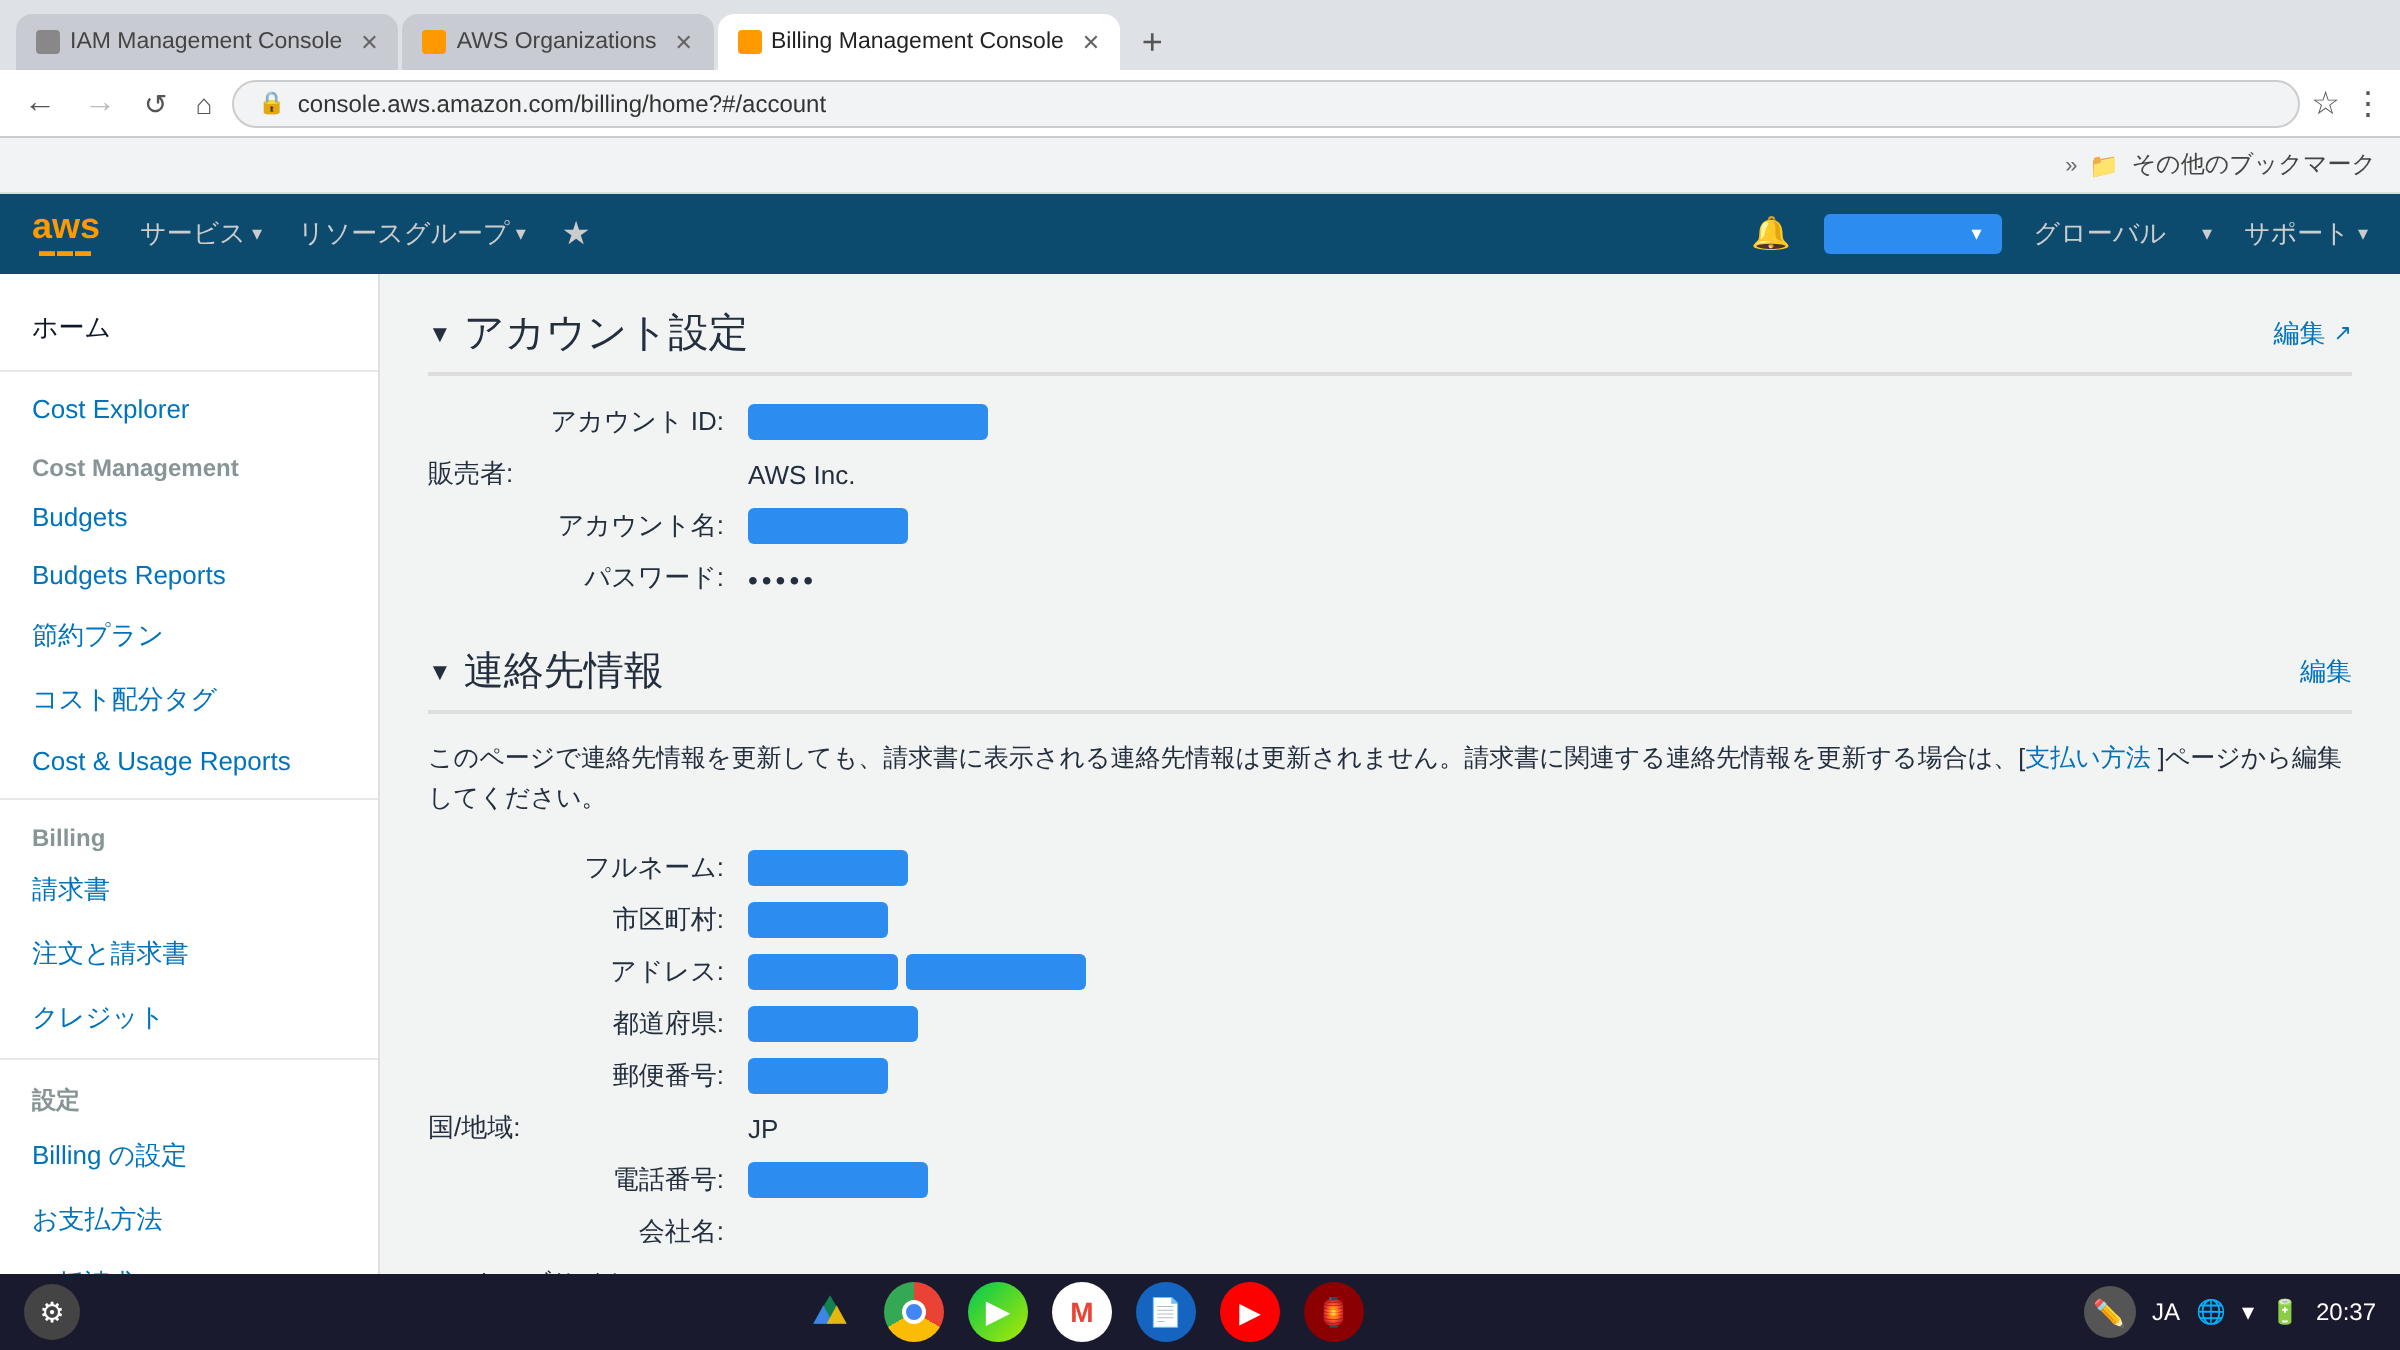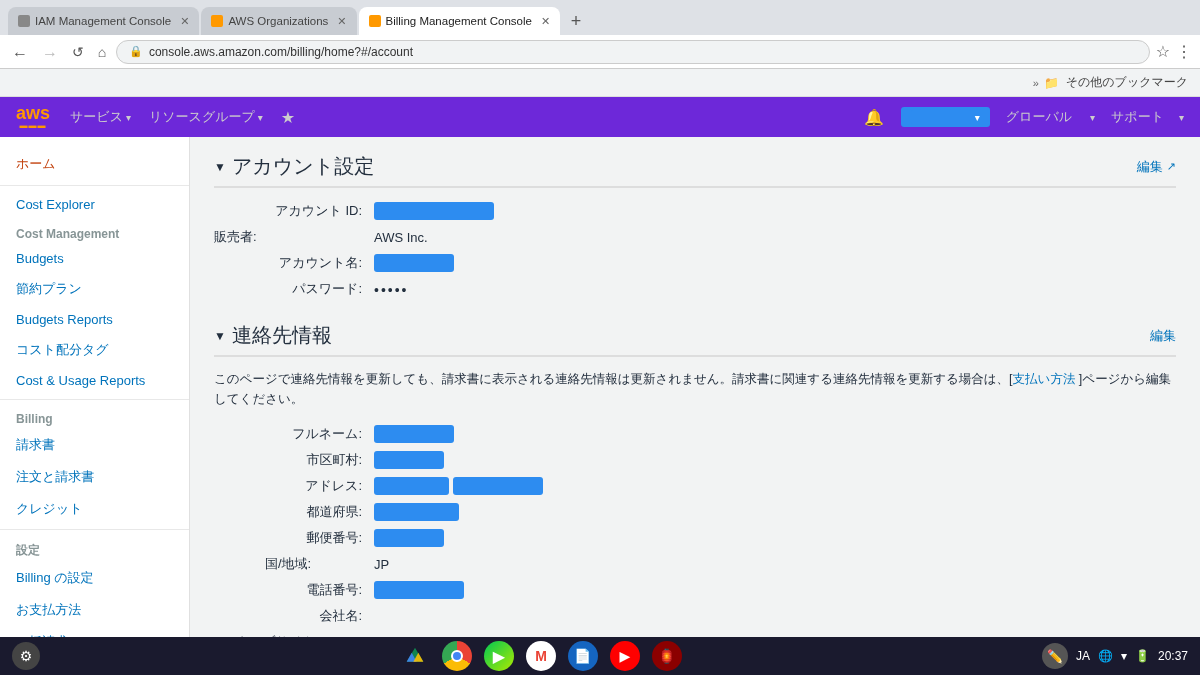--- a/index.html
+++ b/index.html
@@ -39,21 +39,21 @@
   <span style="color:#555; font-size:16px; cursor:pointer;">☆</span>
   <span style="color:#555; font-size:16px; cursor:pointer;">⋮</span>
 </div>
 
 <div style="background:#f1f3f4; height:28px; display:flex; align-items:center; padding:0 12px; font-size:12px; color:#444; border-bottom:1px solid #ddd; justify-content:flex-end; gap:6px;">
   <span style="font-size:11px; color:#666;">»</span>
   <span>📁</span>
   <span style="cursor:pointer;">その他のブックマーク</span>
 </div>
 
-<div style="background:#6d28d9; height:40px; display:flex; align-items:center; padding:0 16px; gap:0;">
+<div style="background:#0c4a6e; height:40px; display:flex; align-items:center; padding:0 16px; gap:0;">
   <div style="display:flex; flex-direction:column; align-items:center; margin-right:20px; cursor:pointer;">
     <span style="color:#ff9900; font-weight:bold; font-size:18px; line-height:1;">aws</span>
     <span style="color:#ff9900; font-size:8px; letter-spacing:1px; line-height:1;">▬▬▬</span>
   </div>
   <div style="color:#ccc; font-size:13px; cursor:pointer; display:flex; align-items:center; gap:3px; margin-right:18px;">
     <span>サービス</span>
     <span style="font-size:10px;">▾</span>
   </div>
   <div style="color:#ccc; font-size:13px; cursor:pointer; display:flex; align-items:center; gap:3px; margin-right:18px;">
     <span>リソースグループ</span>
@@ -63,39 +63,39 @@
   <div style="margin-left:auto; display:flex; align-items:center; gap:16px;">
     <span style="color:#ccc; font-size:16px; cursor:pointer;">🔔</span>
     <div style="background:#2d8cf0; color:#fff; border-radius:3px; padding:3px 10px; font-size:12px; cursor:pointer; display:flex; align-items:center; gap:4px;">
       <span style="background:#2d8cf0; width:60px; height:14px; border-radius:2px; display:inline-block;"></span>
       <span style="font-size:10px;">▾</span>
     </div>
     <div style="color:#ccc; font-size:13px; cursor:pointer; display:flex; align-items:center; gap:18px;">
       <span>グローバル</span>
       <span style="font-size:10px;">▾</span>
     </div>
-    <div style="color:#ccc; font-size:13px; cursor:pointer; display:flex; align-items:center; gap:15px;justify-content:center;">
+    <div style="color:#ccc; font-size:13px; cursor:pointer; display:flex; align-items:center; gap:4px;justify-content:center;">
       <span>サポート</span>
       <span style="font-size:10px;">▾</span>
     </div>
   </div>
 </div>
 
 <div style="display:flex; height:calc(675px - 35px - 34px - 28px - 40px - 38px); background:#f2f3f3;">
 
   <div style="width:190px; background:#fff; border-right:1px solid #e0e0e0; overflow-y:auto; flex-shrink:0; padding:10px 0;">
-    <div style="padding:8px 16px; color:#c2410c; font-size:13px; cursor:pointer;">
+    <div style="padding:8px 16px; color:#0f172a; font-size:13px; cursor:pointer;">
       <span>ホーム</span>
     </div>
     <hr style="border:none; border-top:1px solid #e8e8e8; margin:4px 0;">
     <div style="padding:7px 16px; color:#0073bb; font-size:13px; cursor:pointer;">Cost Explorer</div>
     <div style="padding:8px 16px 3px; font-size:12px; color:#879596; font-weight:600;">Cost Management</div>
     <div style="padding:7px 16px; color:#0073bb; font-size:13px; cursor:pointer;">Budgets</div>
+    <div style="padding:7px 16px; color:#0073bb; font-size:13px; cursor:pointer;">Budgets Reports</div>
     <div style="padding:7px 16px; color:#0073bb; font-size:13px; cursor:pointer;">節約プラン</div>
-    <div style="padding:7px 16px; color:#0073bb; font-size:13px; cursor:pointer;">Budgets Reports</div>
     <div style="padding:7px 16px; color:#0073bb; font-size:13px; cursor:pointer;">コスト配分タグ</div>
     <div style="padding:7px 16px; color:#0073bb; font-size:13px; cursor:pointer;">Cost &amp; Usage Reports</div>
     <hr style="border:none; border-top:1px solid #e8e8e8; margin:4px 0;">
     <div style="padding:8px 16px 3px; font-size:12px; color:#879596; font-weight:600;">Billing</div>
     <div style="padding:7px 16px; color:#0073bb; font-size:13px; cursor:pointer;">請求書</div>
     <div style="padding:7px 16px; color:#0073bb; font-size:13px; cursor:pointer;">注文と請求書</div>
     <div style="padding:7px 16px; color:#0073bb; font-size:13px; cursor:pointer;">クレジット</div>
     <hr style="border:none; border-top:1px solid #e8e8e8; margin:4px 0;">
     <div style="padding:8px 16px 3px; font-size:12px; color:#879596; font-weight:600;">設定</div>
     <div style="padding:7px 16px; color:#0073bb; font-size:13px; cursor:pointer;">Billing の設定</div>
@@ -179,21 +179,21 @@
           <span style="width:160px; text-align:right; padding-right:12px; color:#232f3e; font-size:13px;">都道府県:</span>
           <span style="background:#2d8cf0; border-radius:3px; height:18px; width:85px; display:inline-block;"></span>
         </div>
 
         <div style="display:flex; align-items:center; margin-bottom:8px;">
           <span style="width:160px; text-align:right; padding-right:12px; color:#232f3e; font-size:13px;">郵便番号:</span>
           <span style="background:#2d8cf0; border-radius:3px; height:18px; width:70px; display:inline-block;"></span>
         </div>
 
         <div style="display:flex; align-items:center; margin-bottom:8px;">
-          <span style="width:160px; text-align:center; padding-right:12px; color:#232f3e; font-size:13px;">国/地域:</span>
+          <span style="width:160px; text-align:left; padding-right:12px; color:#232f3e; font-size:13px;">国/地域:</span>
           <span style="color:#232f3e; font-size:13px;">JP</span>
         </div>
 
         <div style="display:flex; align-items:center; margin-bottom:8px;">
           <span style="width:160px; text-align:right; padding-right:12px; color:#232f3e; font-size:13px;">電話番号:</span>
           <span style="background:#2d8cf0; border-radius:3px; height:18px; width:90px; display:inline-block;"></span>
         </div>
 
         <div style="display:flex; align-items:center; margin-bottom:8px;">
           <span style="width:160px; text-align:right; padding-right:12px; color:#232f3e; font-size:13px;">会社名:</span>

